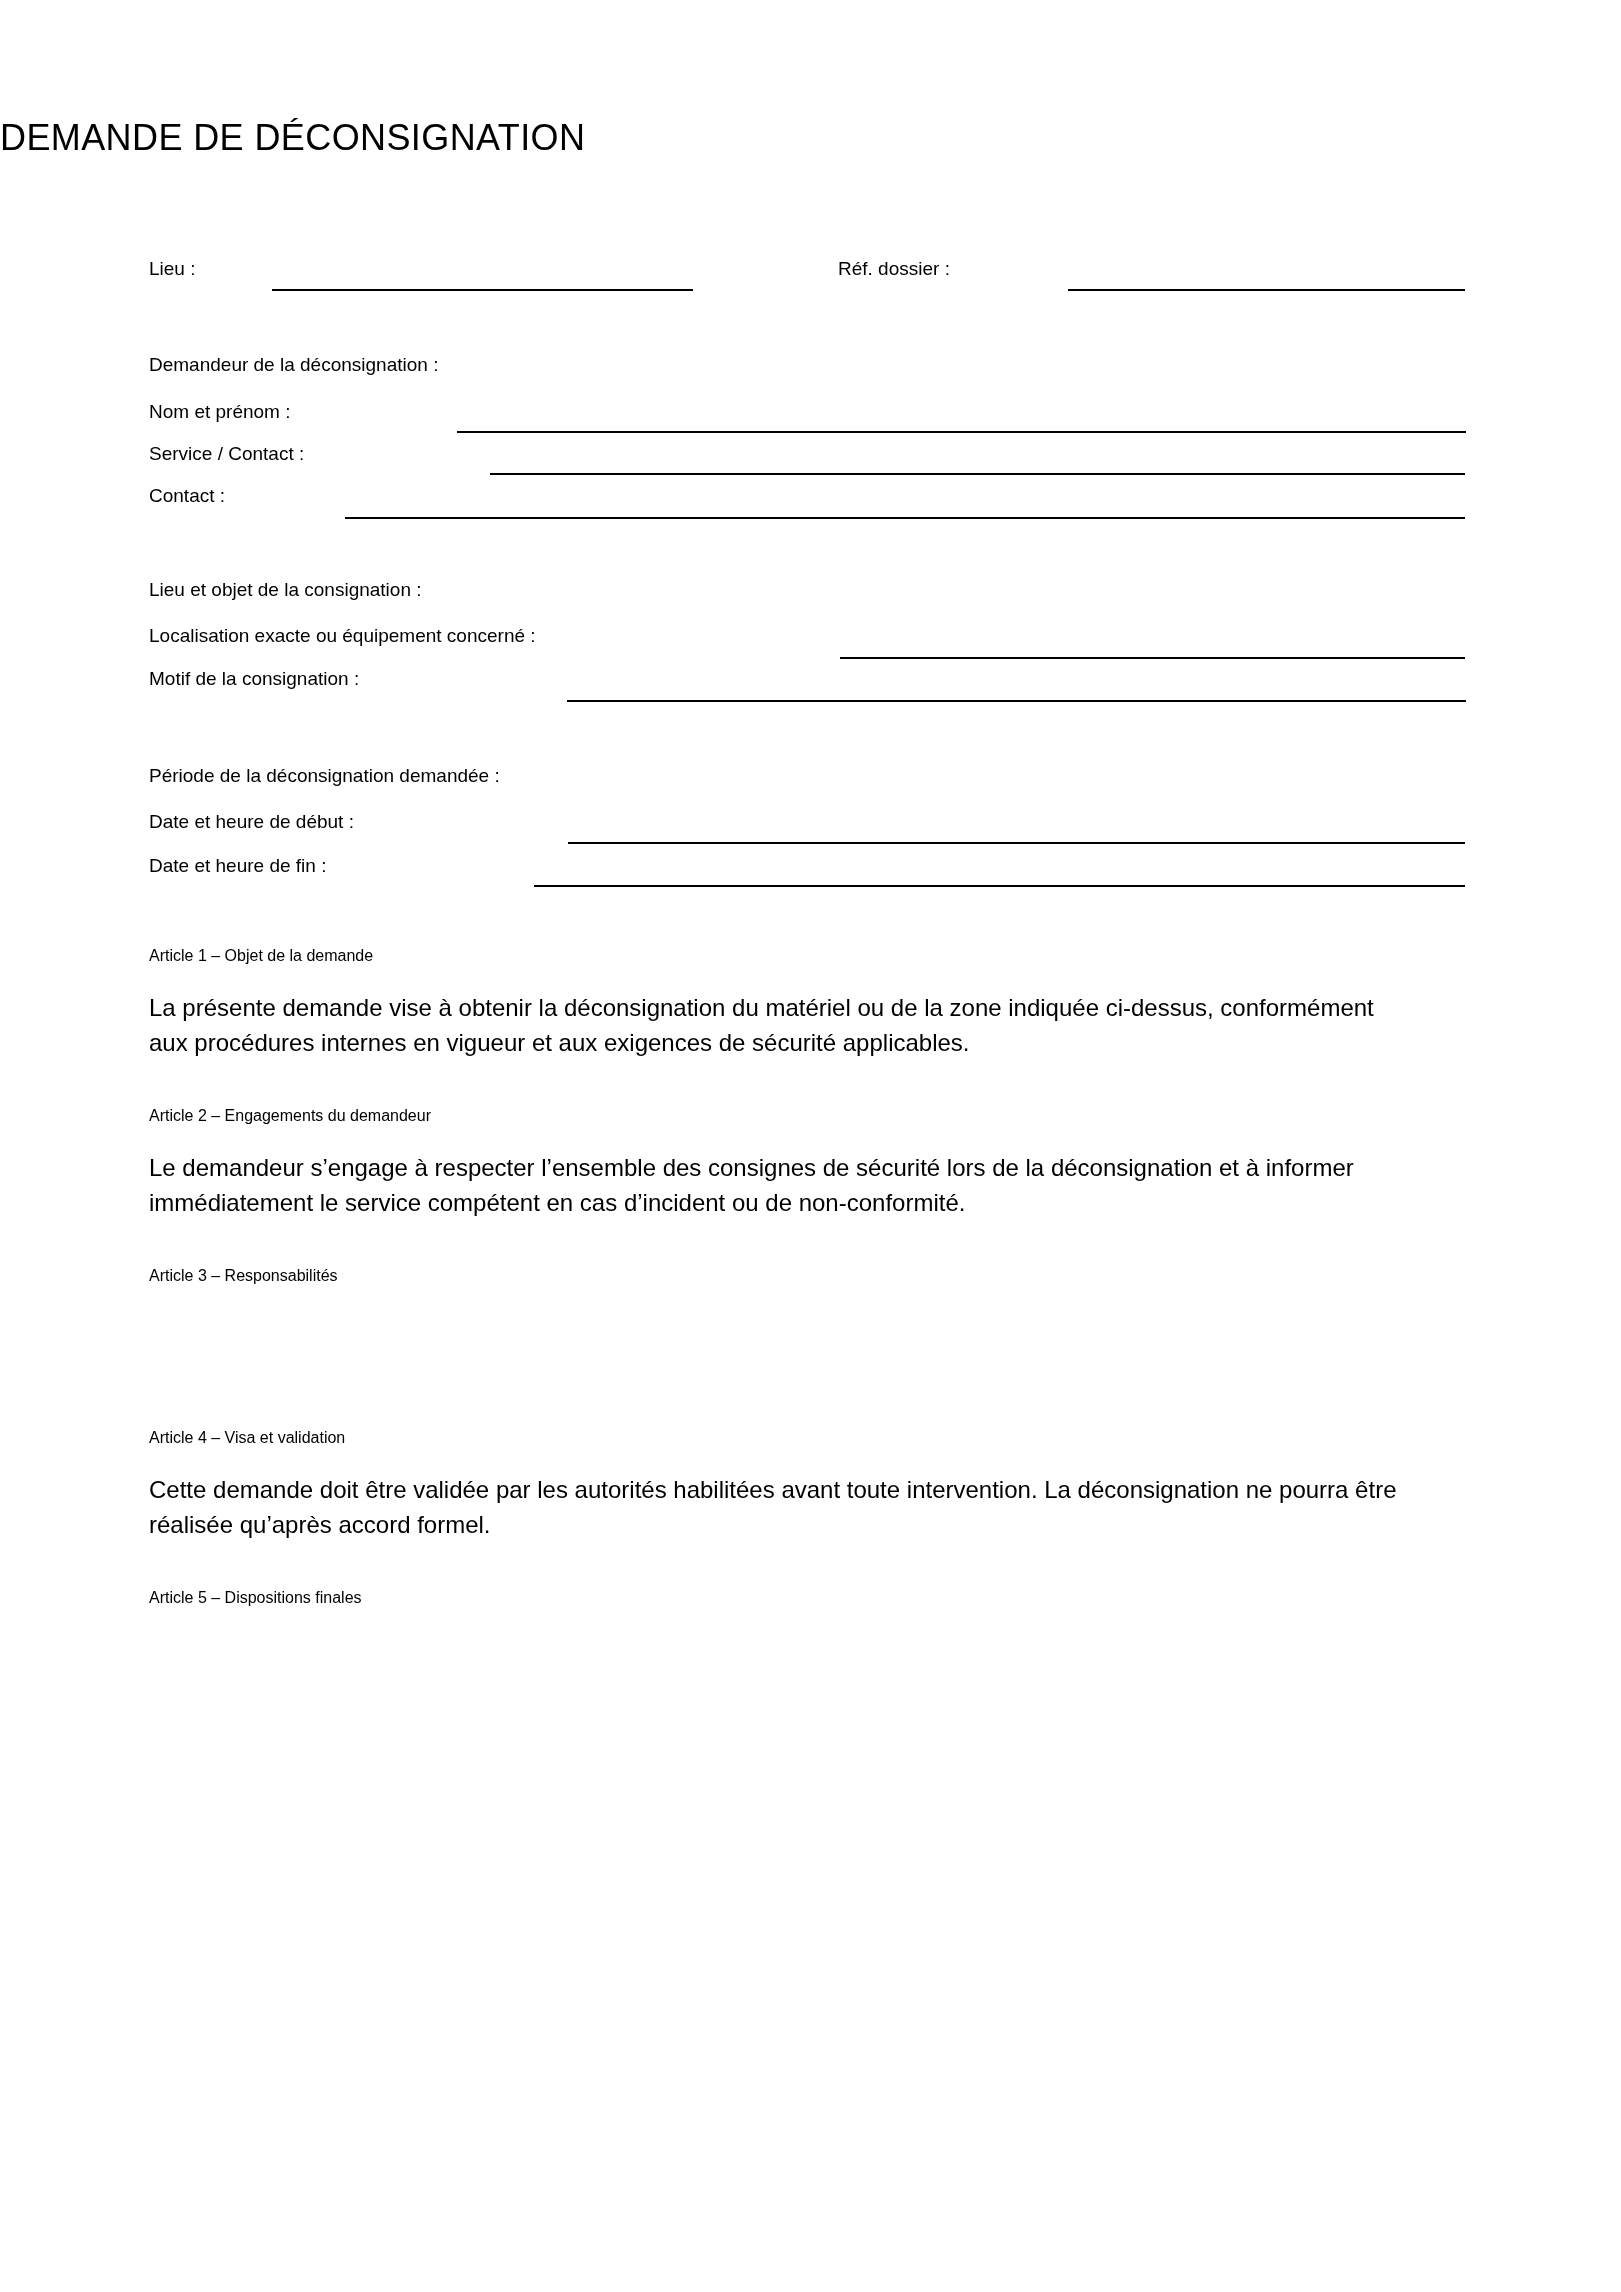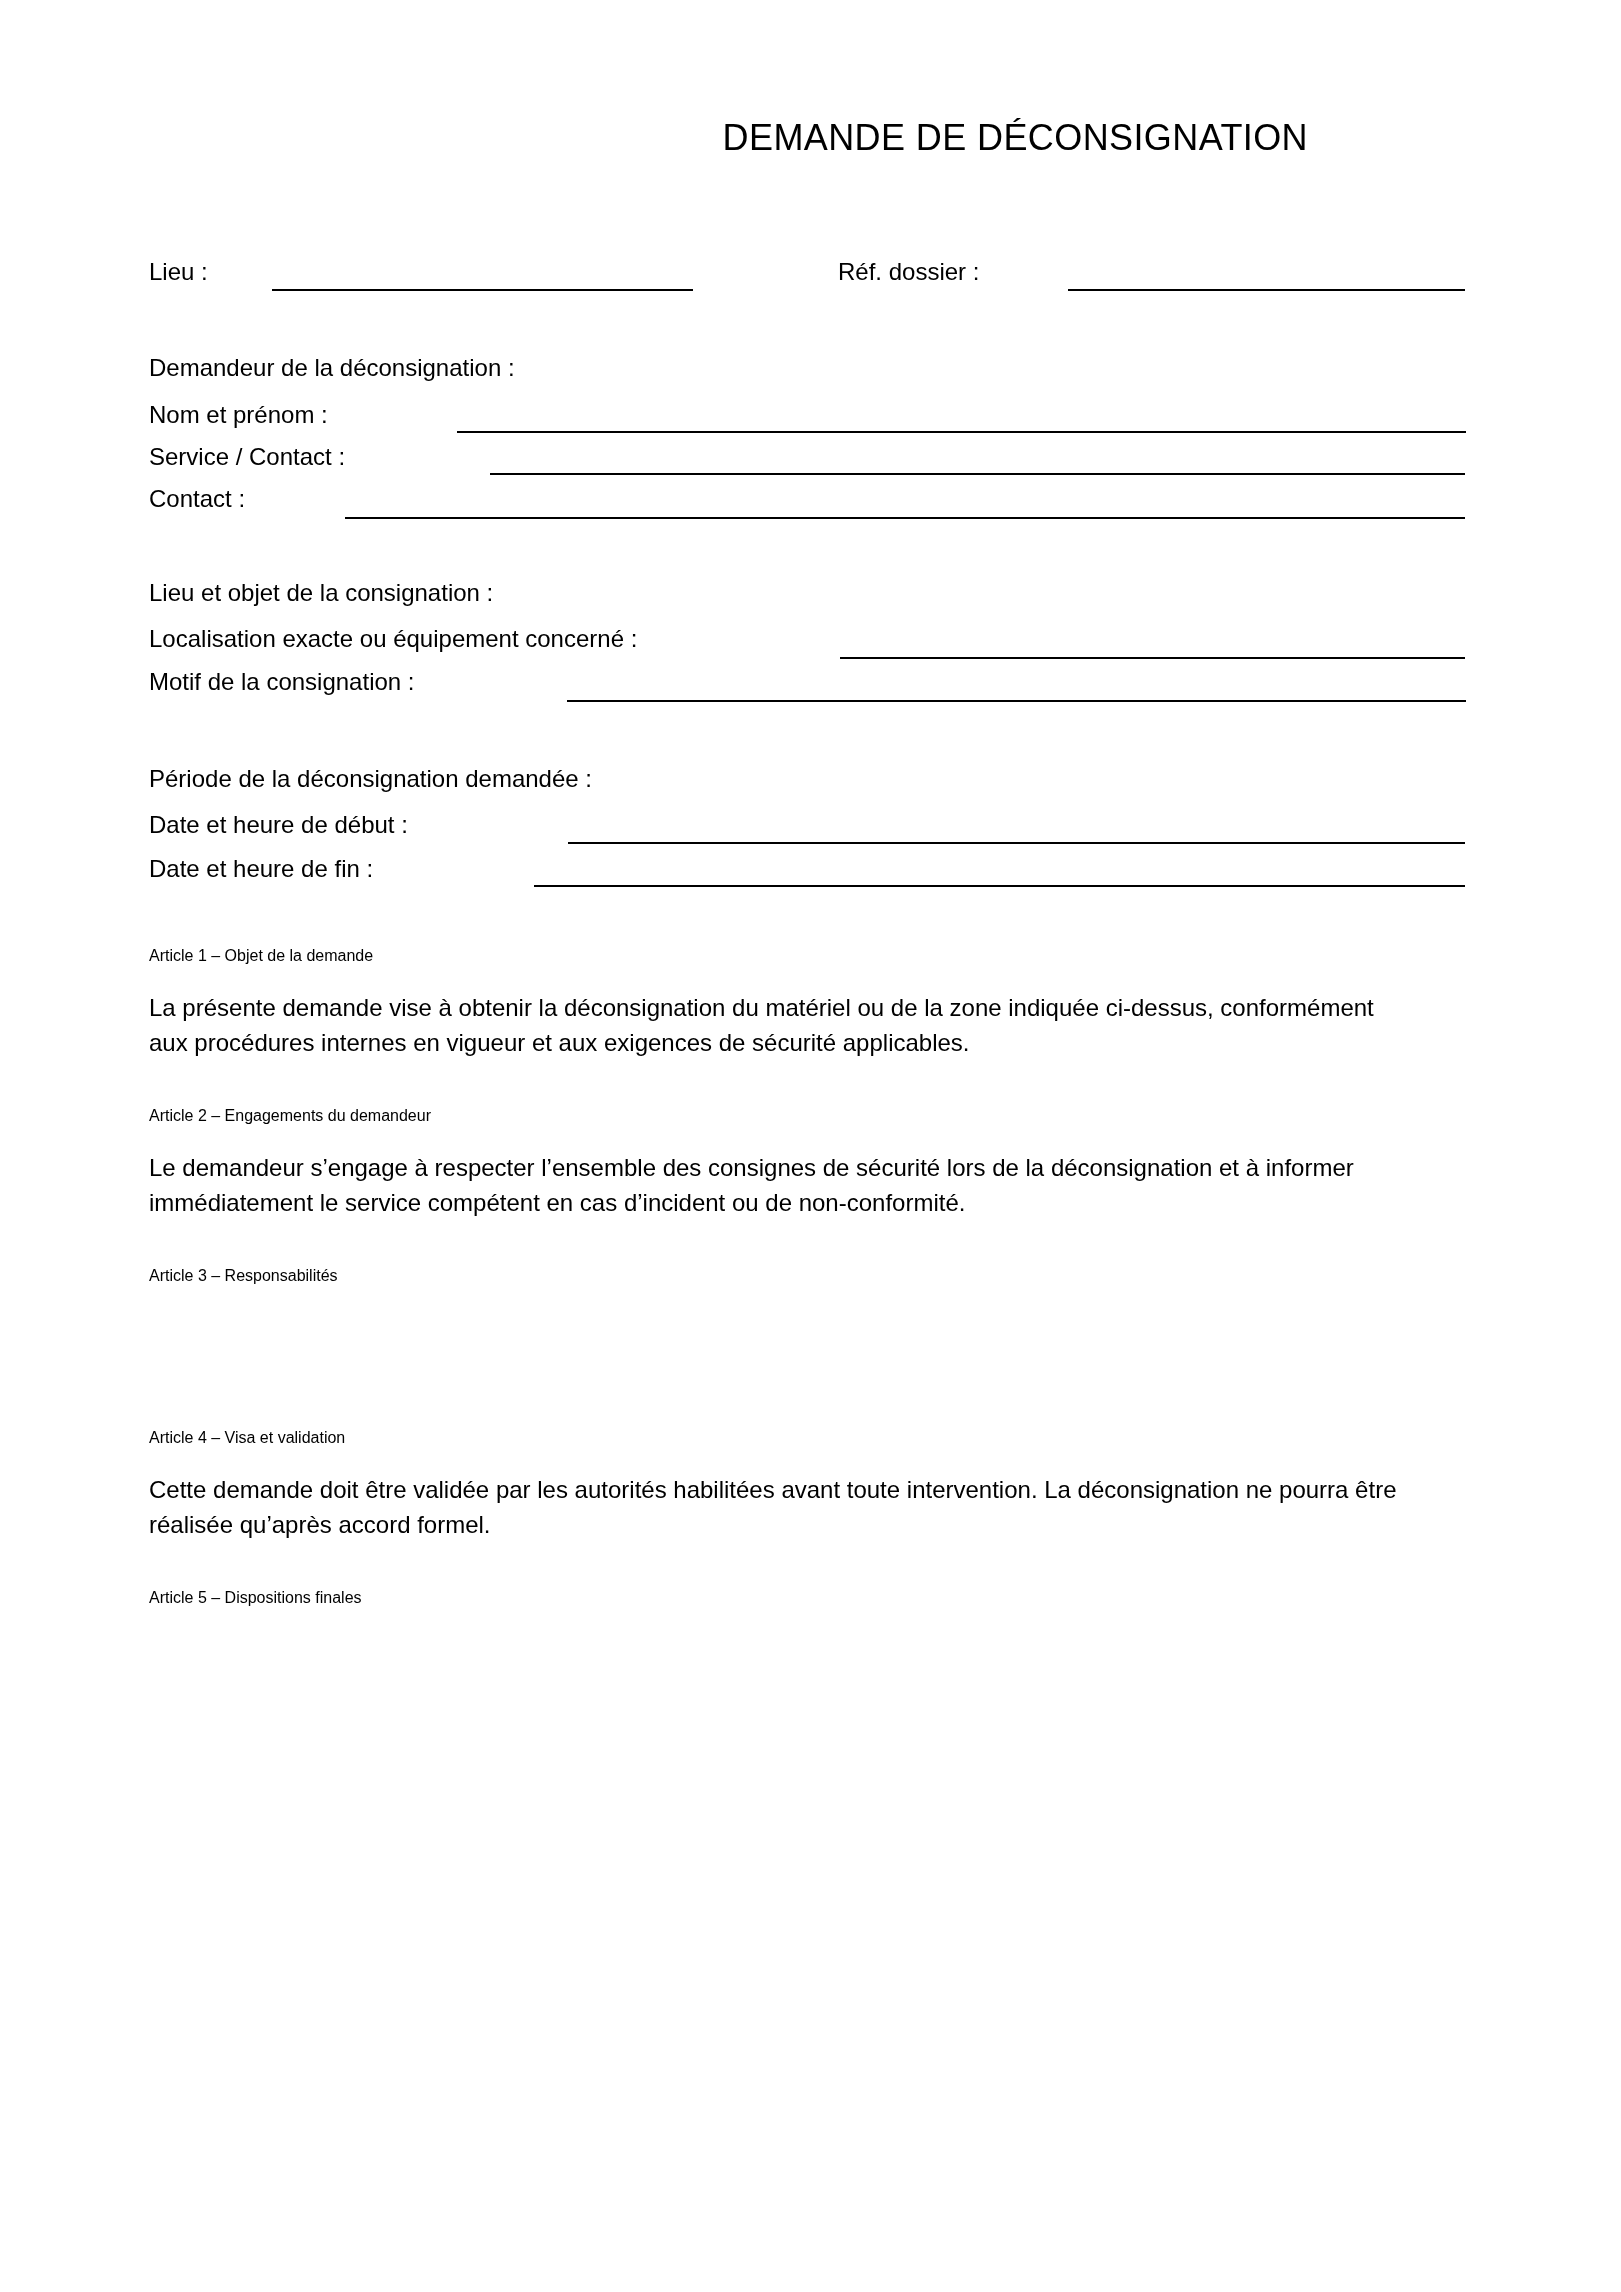--- a/index.html
+++ b/index.html
@@ -20,32 +20,32 @@
     overflow: hidden;
     box-sizing: border-box;
   }
 
   
   .doc-title {
     position: absolute;
     top: 116px;
     left: 0;
     width: 1308px;
-    text-align: right;
+    text-align: left;
     font-size: 36px;
     font-weight: 400;
     letter-spacing: 0.4px;
     line-height: 1.2;
     white-space: nowrap;
   }
 
   
   .txt {
     position: absolute;
-    font-size: 24px;
+    font-size: 19px;
     line-height: 1.28;
     white-space: nowrap;
   }
 
   
   .rule {
     position: absolute;
     height: 0;
     border-top: 2.9px solid #000000;
   }

